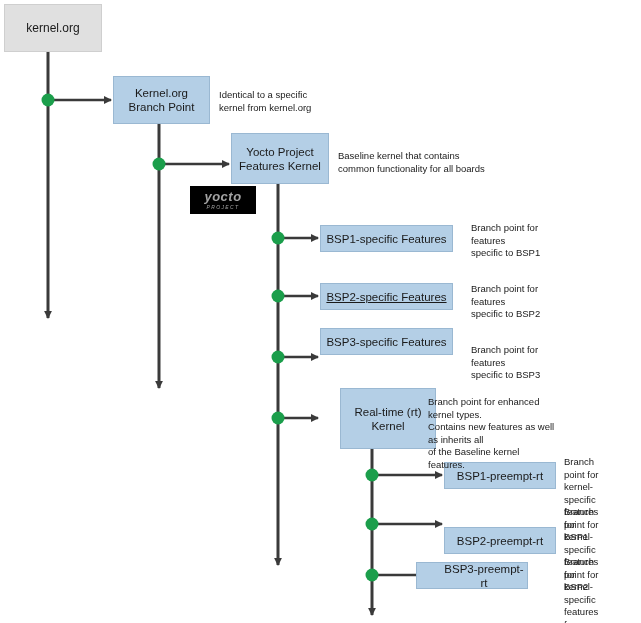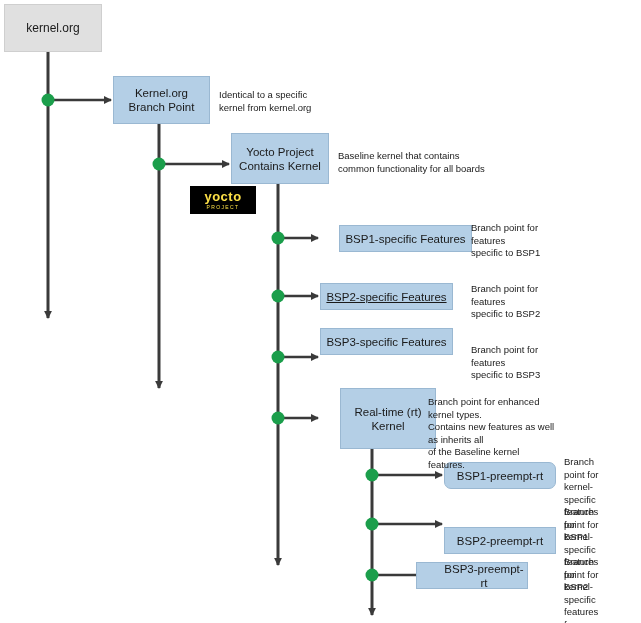--- a/index.html
+++ b/index.html
@@ -43,26 +43,27 @@
   .annotation {
     position: absolute;
     font-size: 9.5px;
     line-height: 12.5px;
     color: #1a1a1a;
     white-space: pre-line;
   }
   .logo {
     position: absolute;
     background: #000000;
-    color: #fde047;
+    color: #a3a3a3;
     display: flex;
     flex-direction: column;
     align-items: center;
     justify-content: center;
     line-height: 1;
+    font-style: italic;
   }
   .logo .logo-main {
     font-size: 13px;
     font-weight: bold;
     letter-spacing: 0.5px;
   }
   .logo .logo-sub {
     font-size: 5px;
     letter-spacing: 1.4px;
     margin-top: 2px;
@@ -112,27 +113,27 @@
         <circle cx="278" cy="418" r="6.5" fill="#1b9e4b"></circle>
         <circle cx="372" cy="475" r="6.5" fill="#1b9e4b"></circle>
         <circle cx="372" cy="524" r="6.5" fill="#1b9e4b"></circle>
         <circle cx="372" cy="575" r="6.5" fill="#1b9e4b"></circle>
       </g>
   </svg>
 <div class="node root" style="left: 4px; top: 4px; width: 98px; height: 48px;">kernel.org</div>
     <div class="node" style="left: 113px; top: 76px; width: 97px; height: 48px;">Kernel.org
 Branch Point</div>
     <div class="node" style="left: 231px; top: 133px; width: 98px; height: 51px;">Yocto Project
-Contains Kernel</div>
-    <div class="node" style="left: 320px; top: 225px; width: 133px; height: 27px; margin-left: 19px;">BSP1-specific Features</div>
+Features Kernel</div>
+    <div class="node" style="left: 320px; top: 225px; width: 133px; height: 27px;">BSP1-specific Features</div>
     <div class="node" style="left: 320px; top: 283px; width: 133px; height: 27px; text-decoration: underline;">BSP2-specific Features</div>
     <div class="node" style="left: 320px; top: 328px; width: 133px; height: 27px;">BSP3-specific Features</div>
     <div class="node" style="left: 320px; top: 388px; width: 96px; height: 61px; margin-left: 20px;">Real-time (rt)
 Kernel</div>
-    <div class="node" style="left: 444px; top: 462px; width: 112px; height: 27px; border-radius: 7px;">BSP1-preempt-rt</div>
+    <div class="node" style="left: 444px; top: 462px; width: 112px; height: 27px;">BSP1-preempt-rt</div>
     <div class="node" style="left: 444px; top: 511px; width: 112px; height: 27px; margin-top: 16px;">BSP2-preempt-rt</div>
     <div class="node" style="left: 416px; top: 562px; width: 112px; height: 27px; padding-left: 24px;">BSP3-preempt-rt</div>
     <div class="logo" style="left: 190px; top: 186px; width: 66px; height: 28px;">
       <span class="logo-main">yocto</span>
       <span class="logo-sub">PROJECT</span>
     </div>
     <div class="annotation" style="left: 338px; top: 150px;">Baseline kernel that contains
 common functionality for all boards</div>
     <div class="annotation" style="left: 219px; top: 89px;">Identical to a specific
 kernel from kernel.org</div>

